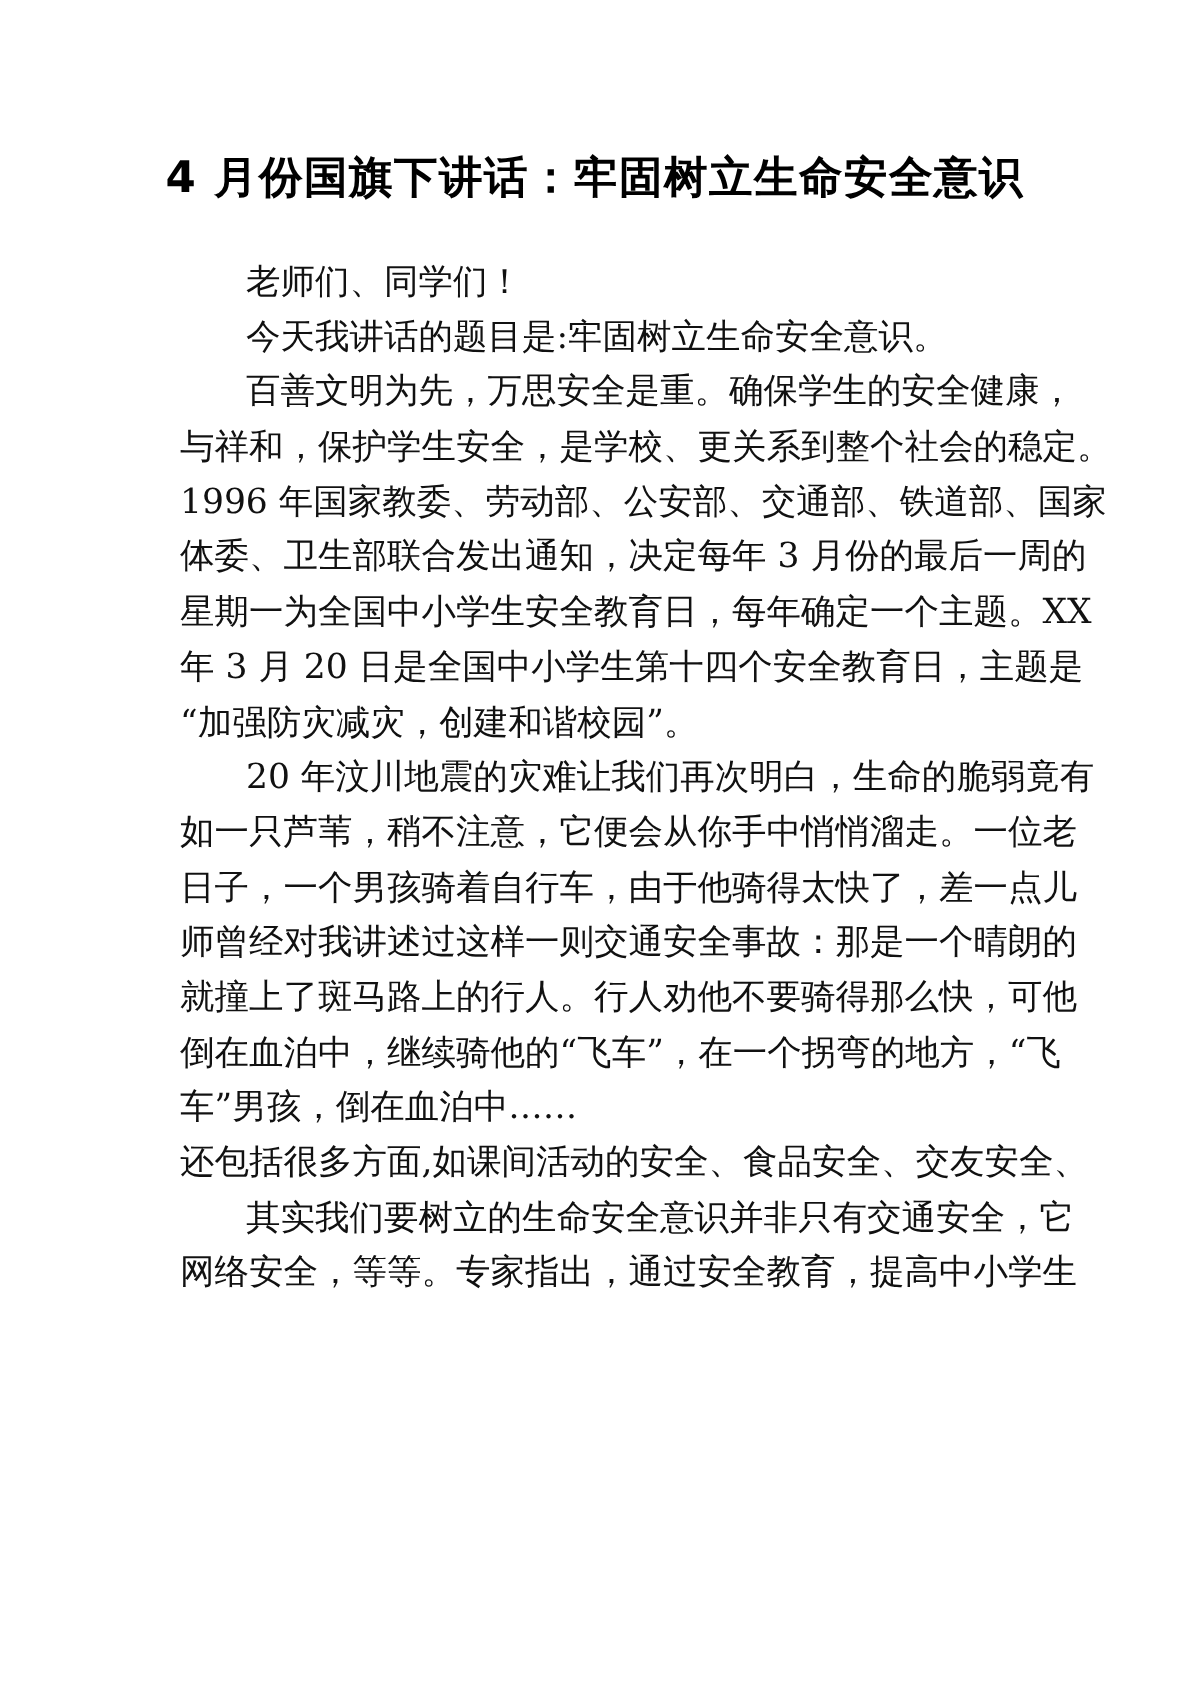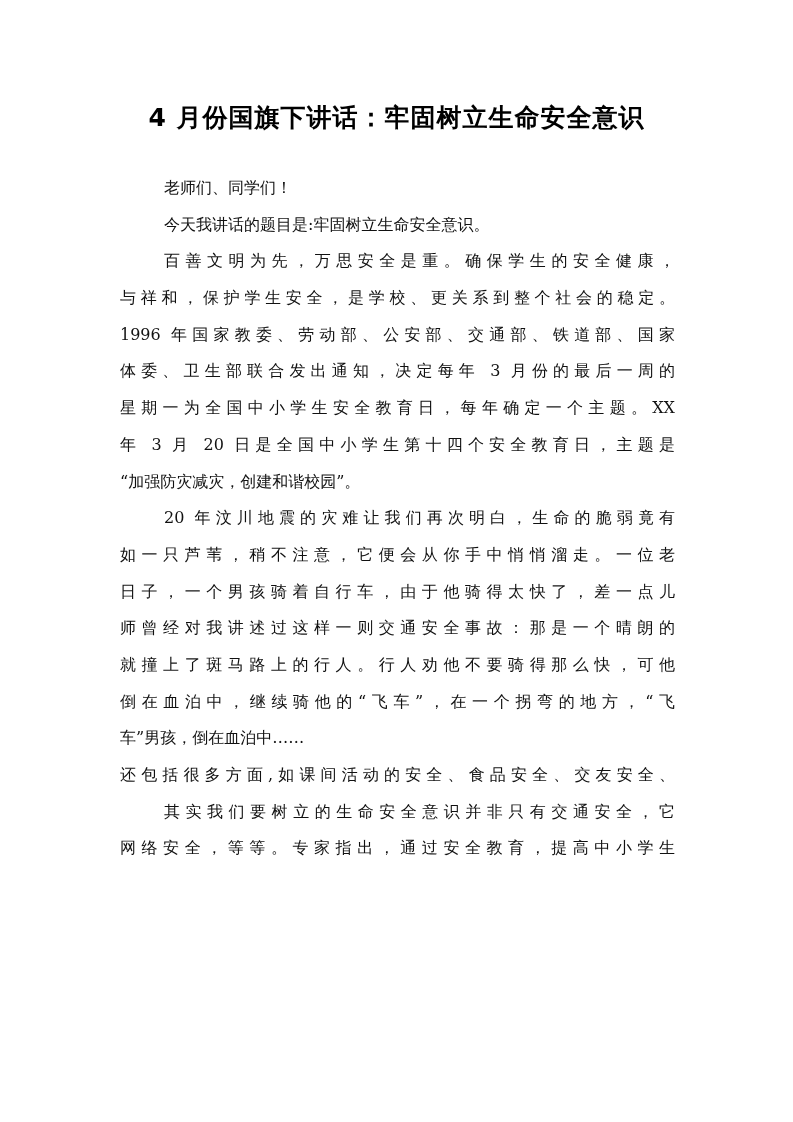--- a/index.html
+++ b/index.html
@@ -2,27 +2,27 @@
 <html><head>
   <meta charset="utf-8">
   <style>
     html, body { margin: 0; padding: 0; background: #ffffff; }
     body { width: 793px; height: 1122px; position: relative; overflow: hidden; }
     .page { position: absolute; left: 0; top: 0; width: 793px; height: 1122px; background: #fff; }
     .title {
       position: absolute; left: 0; width: 793px; top: 102px;
       text-align: center;
       font-family: "DejaVu Sans", "Liberation Sans", sans-serif;
-      font-weight: bold; font-size: 25px; color: #000;
+      font-weight: bold; font-size: 29px; color: #000;
       letter-spacing: 1px; line-height: 32px;
     }
     .body-text {
       position: absolute; left: 120px; top: 170px; width: 555px;
       font-family: "DejaVu Serif", "Liberation Serif", serif;
-      font-size: 16px; color: #111;
+      font-size: 23px; color: #111;
       line-height: 36.7px;
     }
     .line { display: block; white-space: nowrap; height: 36.7px; text-align: justify; text-align-last: justify; }
     .line.indent { padding-left: 44px; }
     .line.last { text-align-last: left; }
   </style>
 </head>
 <body>
 
 <div class="page">

